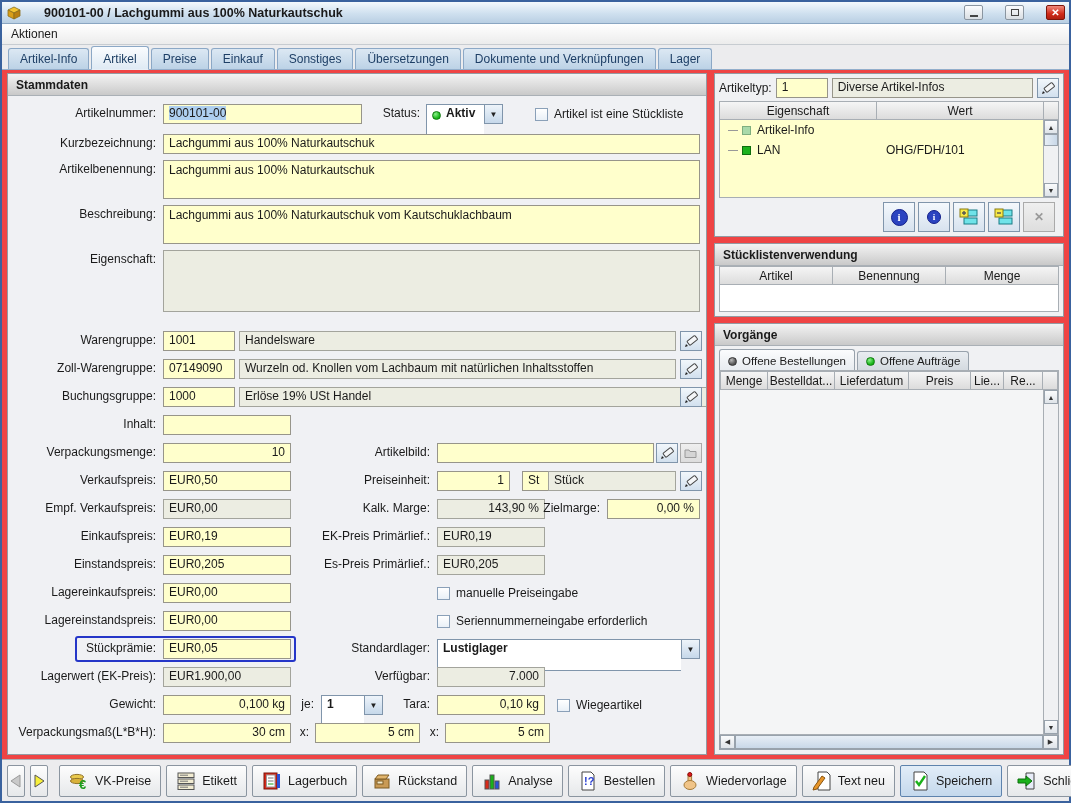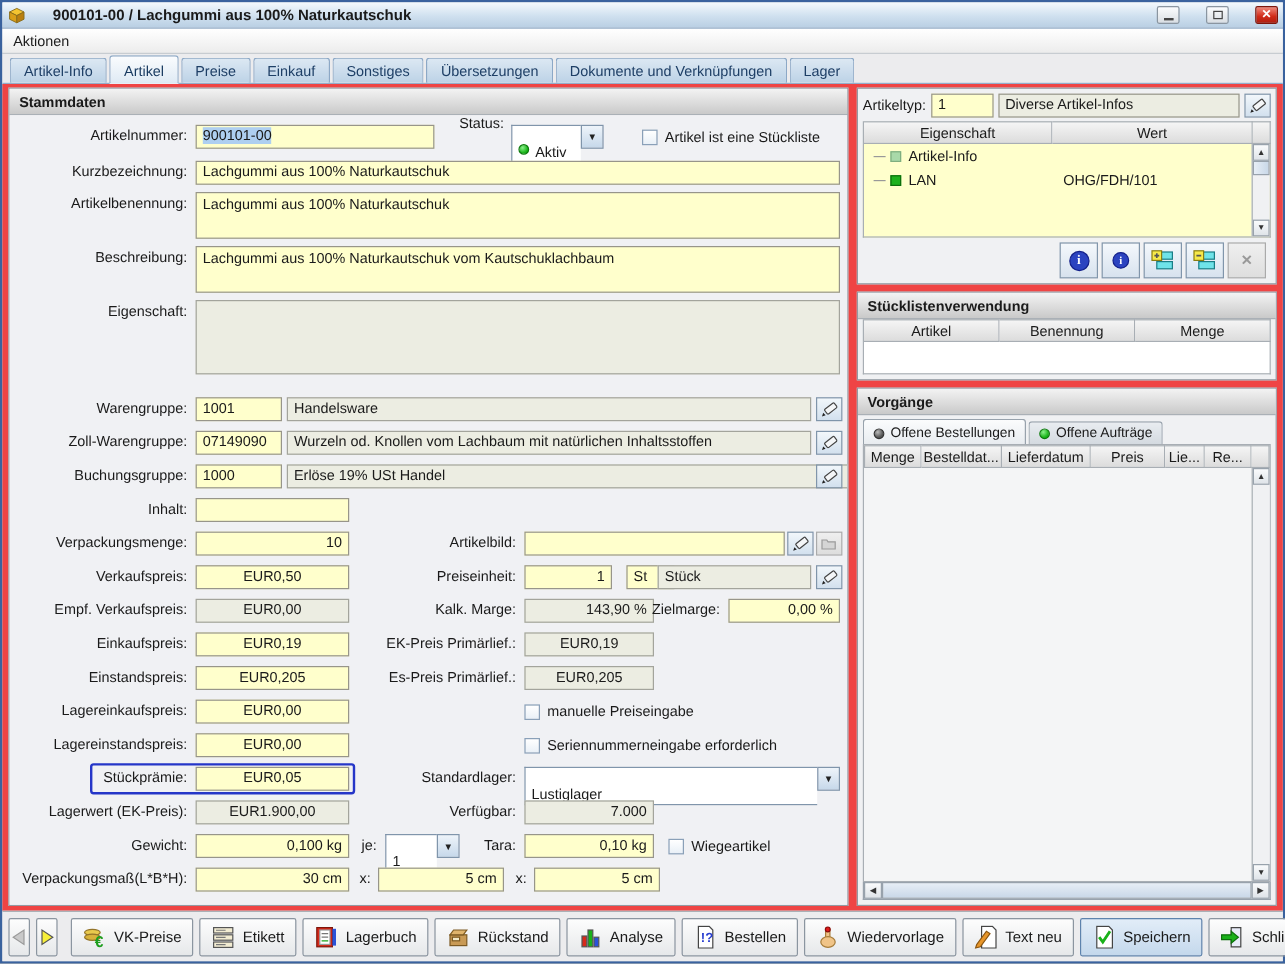--- a/index.html
+++ b/index.html
@@ -40,24 +40,24 @@
 
   
   .form { position:relative; flex:1; background:#f0f1f4; overflow:hidden; }
   .lbl { position:absolute; left:0; width:148px; text-align:right; white-space:nowrap; }
   .lbl2 { position:absolute; text-align:right; white-space:nowrap; }
   .fld { position:absolute; height:20px; border:1px solid #97958a; background:#ffffcc; padding:1px 5px;
          white-space:nowrap; overflow:hidden; }
   .fld.gray { background:#ecede2; border-color:#a3a49c; }
   .fld.right { text-align:right; }
   .fld.multi { white-space:normal; padding:2px 5px; line-height:15px; }
-  .money { display:flex; justify-content:center; }
+  .money { display:flex; justify-content:flex-start; }
   .sel { background:#aecff0; }
   .combo { position:absolute; height:20px; display:flex; }
-  .combo .cfield { flex:1; border:1px solid #8095ab; border-right:none; background:#fff; display:flex; align-items:flex-start; gap:5px; padding:15px 5px; white-space:nowrap; overflow:hidden; }
+  .combo .cfield { flex:1; border:1px solid #8095ab; border-right:none; background:#fff; display:flex; align-items:flex-end; gap:5px; padding:15px 5px; white-space:nowrap; overflow:hidden;font-weight:bold; }
   .combo .cbtn { width:19px; flex:none; border:1px solid #8095ab; background:linear-gradient(#eef4fa,#c6d8ea); display:flex; align-items:center; justify-content:center; font-size:8px; color:#222; }
   .dot { width:9px; height:9px; border-radius:50%; flex:none; }
   .dot.green { background:radial-gradient(circle at 35% 30%, #8bf08b, #18b418 65%); border:1px solid #0c7a0c; }
   .dot.dark  { background:radial-gradient(circle at 35% 30%, #bbb, #555 65%); border:1px solid #333; }
   .cbrow { position:absolute; display:flex; align-items:center; gap:6px; height:20px; white-space:nowrap; }
   .cbx { width:13px; height:13px; flex:none; border:1px solid #8aa0b8; background:linear-gradient(#ffffff,#e9f0f7); }
   .sqbtn { position:absolute; width:22px; height:20px; border:1px solid #8095ab; background:linear-gradient(#f2f7fb,#d2e0ee);
            display:flex; align-items:center; justify-content:center; }
   .sqbtn.disabled { background:linear-gradient(#efefef,#ddd); border-color:#aaa; }
   .focusring { position:absolute; border:2px solid #2536c8; border-radius:3px; pointer-events:none; }
@@ -148,21 +148,21 @@
   </div>
 
   <div class="content">
 
     <div class="panel left-panel">
       <div class="phead">Stammdaten</div>
       <div class="form">
 
         <span class="lbl" style="top:10px">Artikelnummer:</span>
         <div class="fld" style="top:8px;left:155px;width:199px"><span class="sel">900101-00</span></div>
-        <span class="lbl2" style="top:0;left:366px;width:46px">Status:</span>
+        <span class="lbl2" style="top:10px;left:366px;width:46px">Status:</span>
         <div class="combo" style="top:8px;left:418px;width:77px">
           <div class="cfield">
               <span class="dot green"></span>
               <span>Aktiv</span>
             </div>
           <div class="cbtn">▼</div>
         </div>
         <div class="cbrow" style="top:8px;left:527px">
           <div class="cbx"></div>
           <span>Artikel ist eine Stückliste</span>

